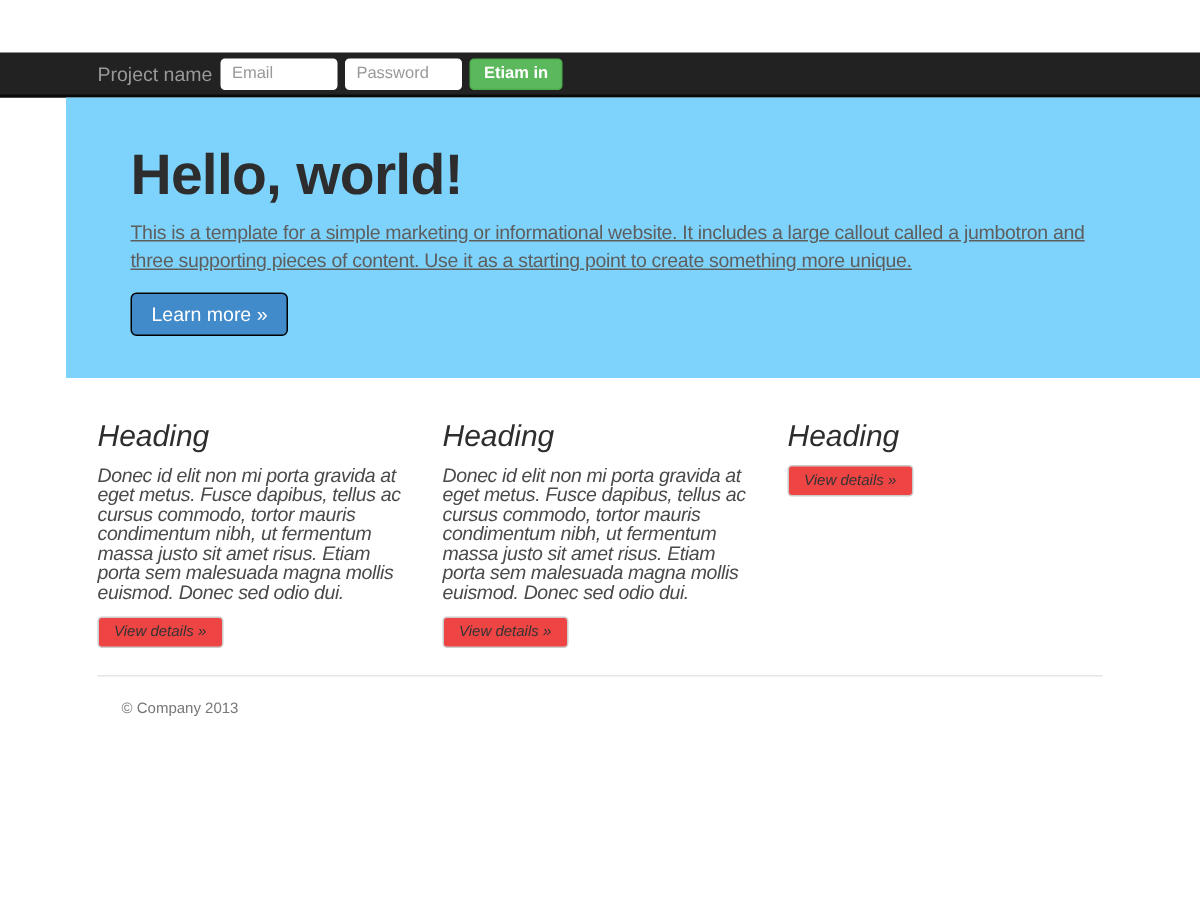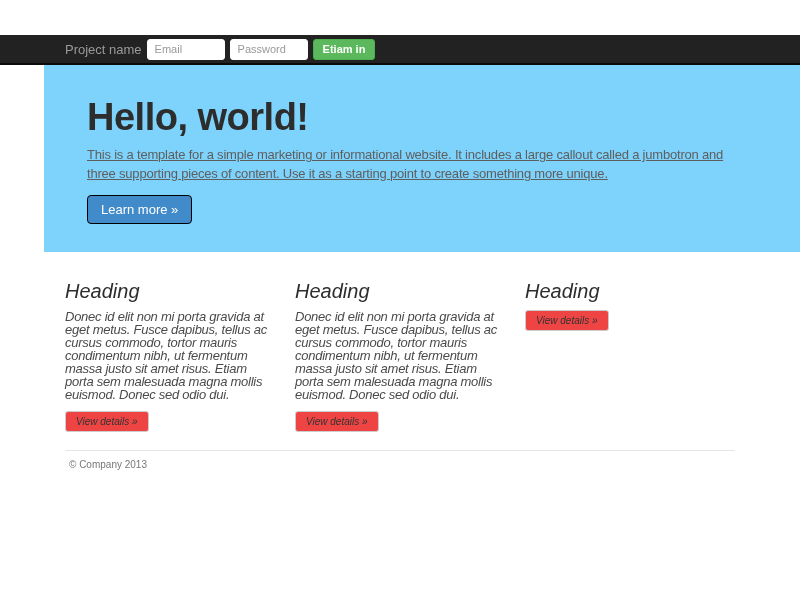--- a/index.html
+++ b/index.html
@@ -94,21 +94,21 @@
     padding: 4px 10px; text-decoration: none; cursor: pointer;
   }
 
   
   .site-footer { margin-top: 18px; }
   .site-footer hr {
     border: 0; border-top: 1px solid #e5e5e5;
     margin: 0 0 8px;
   }
   .site-footer p {
-    margin: 4px;
+    margin: 16px;
     font-size: 10px; color: #777777;
   }
 </style>
 </head>
 <body>
 
 <nav class="navbar">
   <div class="container">
     <a class="brand" href="#">Project name</a>
     <form class="navbar-form">

